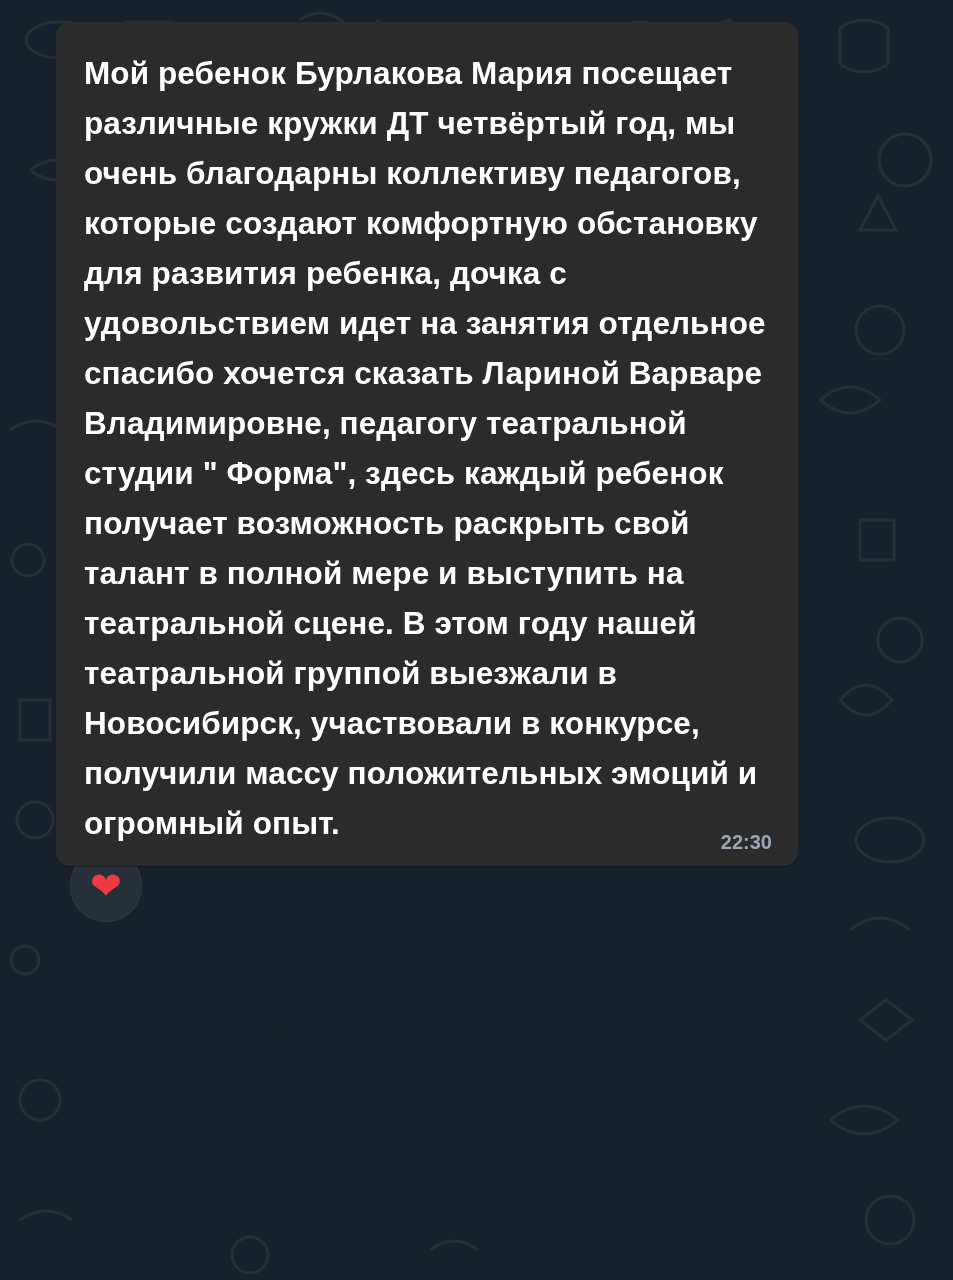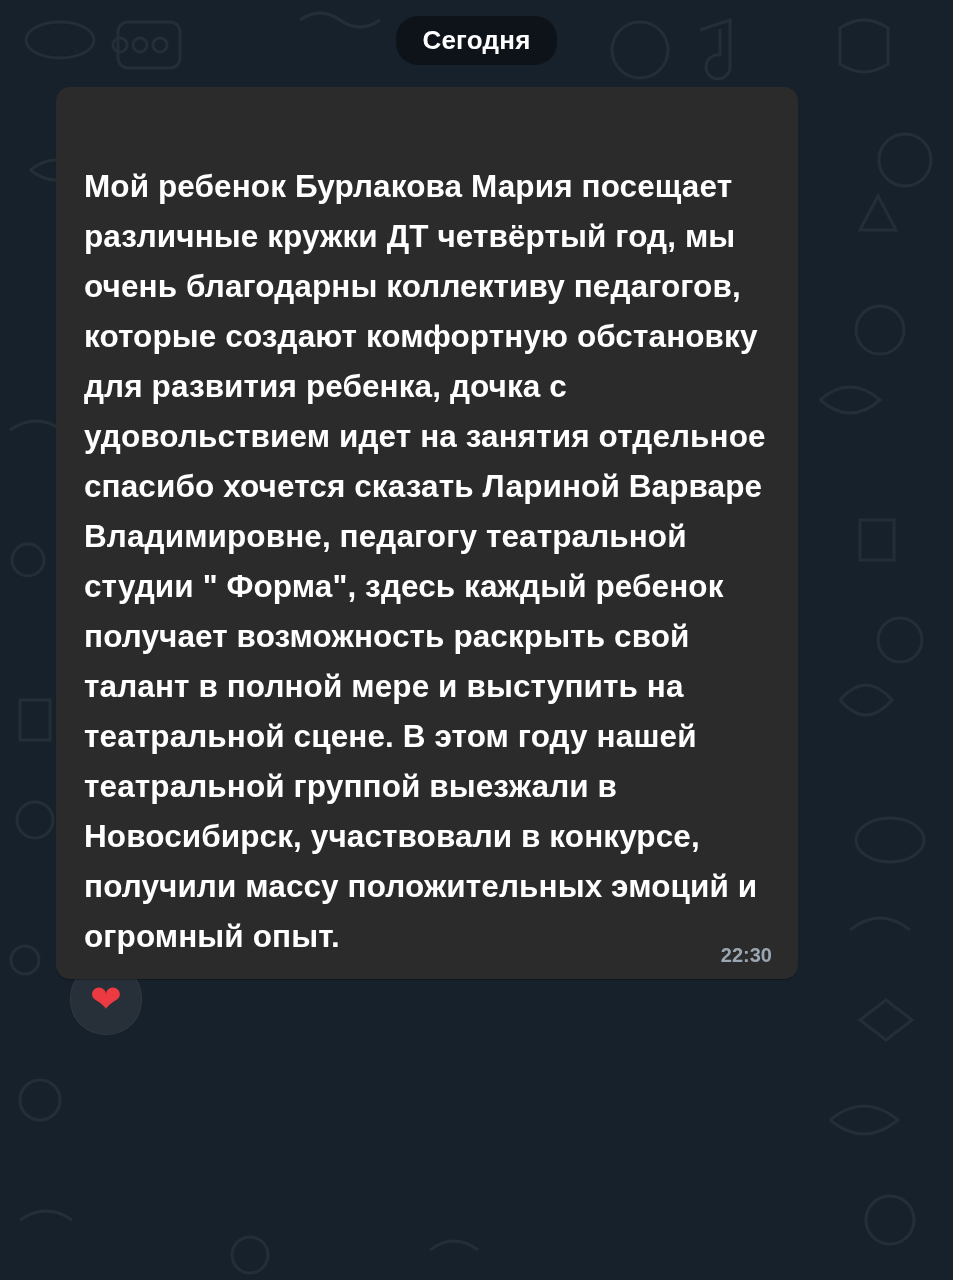--- a/index.html
+++ b/index.html
@@ -71,21 +71,20 @@
     box-shadow: 0 1px 1px rgba(0,0,0,0.28);
   }
   .bubble-text {
     color: #ffffff;
     font-size: 31.5px;
     font-weight: bold;
     line-height: 50px;
     letter-spacing: 0.1px;
     white-space: pre-wrap;
     word-wrap: break-word;
-    margin-top: 48px;
   }
   .meta {
     position: absolute;
     right: 26px;
     bottom: 12px;
     display: flex;
     align-items: center;
     gap: 8px;
   }
   .msg-time {
@@ -148,23 +147,20 @@
     <circle cx="40" cy="1100" r="20"></circle>
     <path d="M830 1120 q34 -28 68 0 q-34 28 -68 0"></path>
     <circle cx="890" cy="1220" r="24"></circle>
     <path d="M20 1220 q26 -18 52 0"></path>
     <path d="M430 1250 q24 -18 48 0"></path>
     <circle cx="250" cy="1255" r="18"></circle>
   </svg>
 
   <div class="chat-scroll">
 
-    <div class="date-row">
-      <div class="date-chip">Сегодня</div>
-    </div>
 
     <div class="msg-row">
       <div class="bubble">
         <div class="bubble-text">Мой ребенок Бурлакова Мария посещает различные кружки ДТ четвёртый год, мы очень благодарны коллективу педагогов, которые создают комфортную обстановку для развития ребенка, дочка с удовольствием идет на занятия отдельное спасибо хочется сказать Лариной Варваре Владимировне, педагогу театральной студии " Форма", здесь каждый ребенок получает возможность раскрыть свой талант в полной мере и выступить на театральной сцене. В этом году нашей театральной группой выезжали в Новосибирск, участвовали в конкурсе, получили массу положительных эмоций и огромный опыт.</div>
         <div class="meta">
           <span class="msg-time">22:30</span>
         </div>
       </div>
     </div>
 

